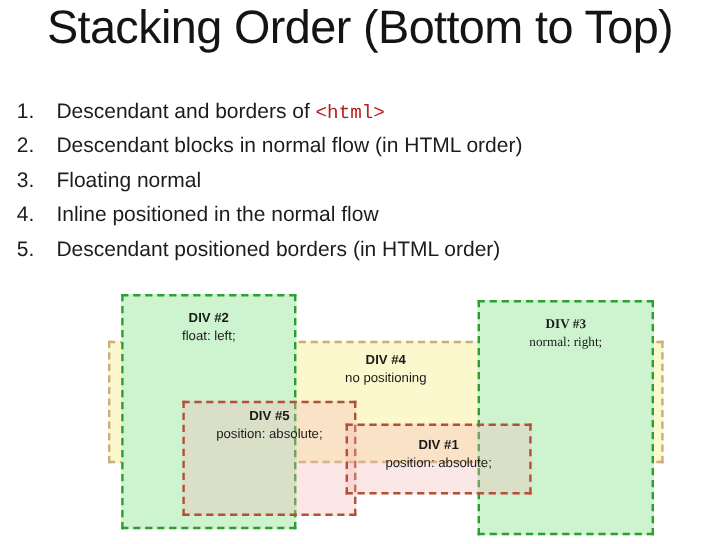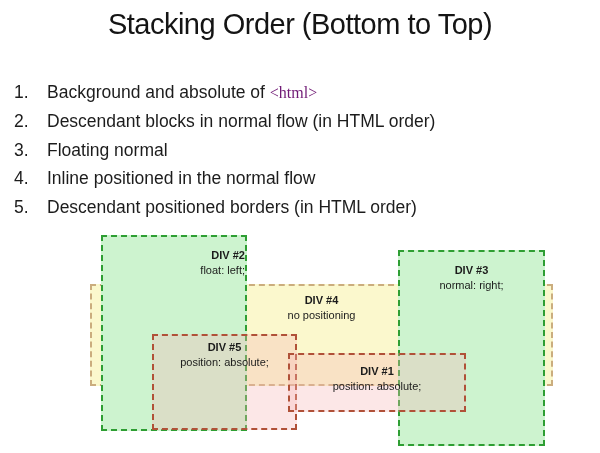--- a/index.html
+++ b/index.html
@@ -2,52 +2,52 @@
 <html><head>
 <meta charset="utf-8">
 <style>
   html,body{margin:0;padding:0;}
   body{
     width:600px;height:453px;background:#ffffff;position:relative;overflow:hidden;
     font-family:"Liberation Sans",sans-serif;color:#1a1a1a;
   }
   .title{
     position:absolute;top:2px;left:0;width:600px;text-align:center;
-    font-size:29px;line-height:44px;letter-spacing:-0.5px;color:#141414;white-space:nowrap;
+    font-size:39px;line-height:44px;letter-spacing:-0.5px;color:#141414;white-space:nowrap;
   }
   .list{position:absolute;top:82px;left:14px;width:578px;}
   .li{display:flex;align-items:flex-start;height:28.8px;font-size:17.5px;color:#1c1c1c;}
   .num{width:33px;flex:0 0 33px;}
   .txt{flex:1;white-space:nowrap;}
-  code.inline{font-family:Liberation Serif, serif;font-size:16px;color:#701a75;}
+  code.inline{font-family:Liberation Mono, monospace;font-size:16px;color:#b91c1c;}
   
   .diagram{position:absolute;left:0;top:0;width:600px;height:453px;pointer-events:none;}
   .box{
     position:absolute;box-sizing:border-box;text-align:center;
     font-size:11px;line-height:14.5px;color:#1b1b1b;
   }
   .box .lbl{font-weight:bold;}
   .flt{background:#cdf3cf;border:2px dashed #2e9e33;}
   .nrm{background:#fbf8cd;border:2px dashed #cbad7e;}
   .pos{background:rgba(247,183,183,0.33);border:2px dashed #b05138;}
   #d4{left:90px;top:284px;width:463px;height:102px;z-index:1;padding-top:7px;}
-  #d2{left:101px;top:235px;width:146px;height:196px;z-index:2;padding-top:11px;text-align:right;}
-  #d3{left:398px;top:250px;width:147px;height:196px;z-index:2;padding-top:11px;}
+  #d2{left:101px;top:245px;width:146px;height:196px;z-index:2;padding-top:11px;}
+  #d3{left:398px;top:250px;width:147px;height:196px;z-index:2;padding-top:11px;font-family:Liberation Serif, serif;}
   #d5{left:152px;top:334px;width:145px;height:96px;z-index:3;padding-top:4px;}
-  #d1{left:288px;top:353px;width:178px;height:59px;z-index:4;padding-top:9px;text-align:center;}
+  #d1{left:288px;top:353px;width:155px;height:59px;z-index:4;padding-top:9px;text-align:center;}
 </style>
 </head>
 <body>
 
 <div class="title">Stacking Order (Bottom to Top)</div>
 
 <div class="list">
   <div class="li">
     <span class="num">1.</span>
-    <span class="txt"><span>Background and absolute of </span><code class="inline">&lt;html&gt;</code></span>
+    <span class="txt"><span>Descendant and borders of </span><code class="inline">&lt;html&gt;</code></span>
   </div>
   <div class="li">
     <span class="num">2.</span>
     <span class="txt">Descendant blocks in normal flow (in HTML order)</span>
   </div>
   <div class="li">
     <span class="num">3.</span>
     <span class="txt">Floating normal</span>
   </div>
   <div class="li">

